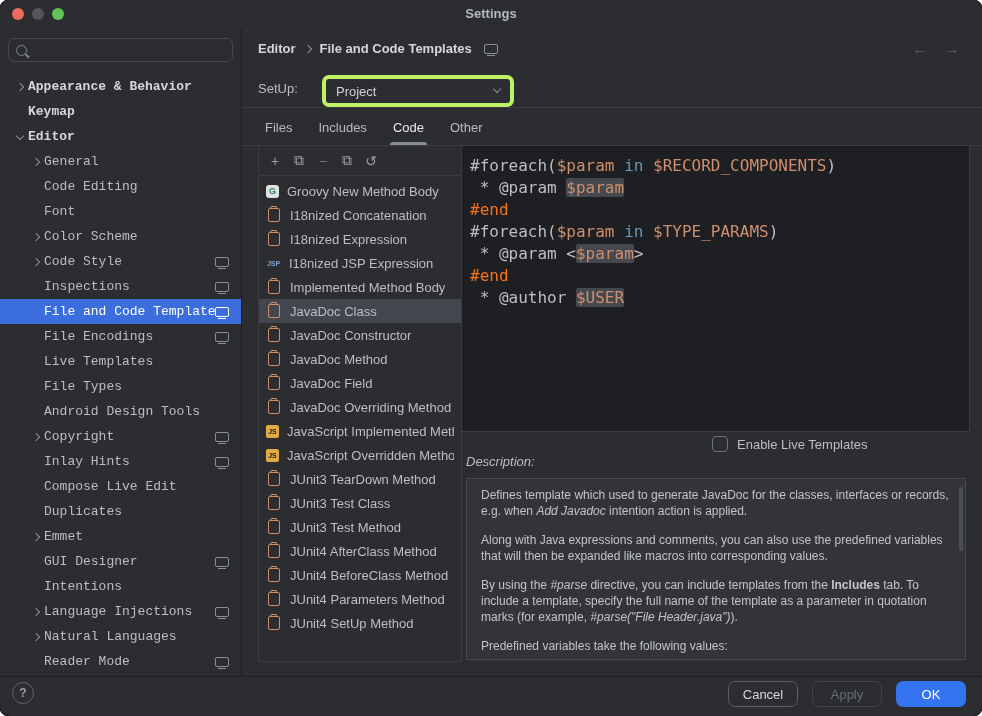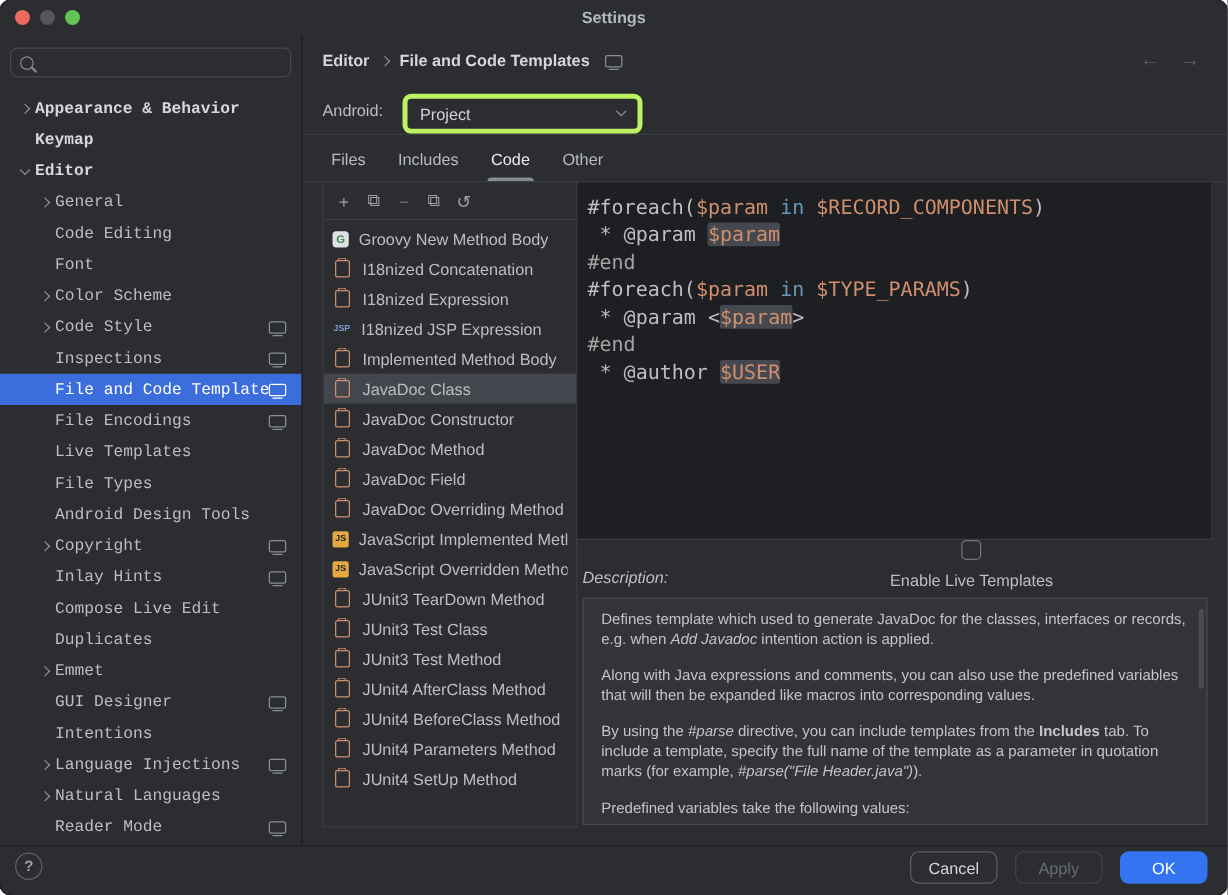--- a/index.html
+++ b/index.html
@@ -66,26 +66,26 @@
                display:flex; align-items:center; justify-content:center; flex:none; }
   .ic-js { width:13px; height:13px; border-radius:2px; background:#e2aa41; color:#1e1f22; font-size:7px; font-weight:700;
            display:flex; align-items:center; justify-content:center; flex:none; }
   .ic-jsp { width:15px; font-size:7px; font-weight:700; color:#7d9fd3; flex:none; text-align:center; }
 
   
   .editor { position:absolute; left:220px; top:118px; width:508px; height:286px; background:#1e1f22; border:1px solid #3a3c40;
             border-top:none; border-left:none; box-sizing:border-box; padding:9px 0 0 8px;
             font-family:"DejaVu Sans Mono",monospace; font-size:16px; overflow:hidden; }
   .code-line { white-space:pre; line-height:22px; color:#bcbec4; }
-  .c-plain { color:#bcbec4; } .c-var { color:#cf8e6d; } .c-kw { color:#6897bb; } .c-dir { color:#a3a3a3; }
+  .c-plain { color:#bcbec4; } .c-var { color:#cf8e6d; } .c-kw { color:#6897bb; } .c-dir { color:#f97316; }
   .c-varhl { color:#cf8e6d; background:#45494f; border-radius:2px; }
 
   
   .cb-group { position:absolute; display:flex; align-items:center; gap:9px; height:24px; }
-  .g1 { left:236px; top:404px; } .g2 { left:470px; top:404px;flex-direction:column; }
+  .g1 { left:236px; top:404px; } .g2 { left:470px; top:404px; }
   .cb { width:16px; height:16px; box-sizing:border-box; border-radius:4px; flex:none; position:relative; }
   .cb.checked.disabled { background:#474a50; }
   .cb.checked.disabled::after { content:""; position:absolute; left:4px; top:4px; width:7px; height:3.5px;
         border-left:1.6px solid #90939a; border-bottom:1.6px solid #90939a; transform:rotate(-45deg); }
   .cb.unchecked { border:1px solid #6f737a; }
   .cb-label.dim { color:#6f737a; }
 
   
   .desc-label { position:absolute; left:224px; top:426px;font-style:italic; }
   .desc-box { position:absolute; left:224px; top:450px; width:500px; height:182px; box-sizing:border-box; border:1px solid #46484d;
@@ -255,21 +255,21 @@
       <span data-name="breadcrumb-editor">Editor</span>
       <span class="chev right" data-name="chevron-right-icon"></span>
       <span data-name="page-title">File and Code Templates</span>
       <span class="mon" data-name="per-project-settings-icon"></span>
     </div>
     <div class="nav-arrows" data-name="history-nav">
       <span data-name="back-button">←</span>
       <span data-name="forward-button">→</span>
     </div>
 
-    <div class="scheme-label" data-name="scheme-label">Android:</div>
+    <div class="scheme-label" data-name="scheme-label">SetUp:</div>
     <div class="dropdown" data-name="scheme-select">
       <span data-name="scheme-value">Project</span>
       <span class="chev down dd-chev" data-name="chevron-down-icon"></span>
     </div>
 
     <div class="hr1" data-name="divider"></div>
     <div class="tab-bar" data-name="tab-bar">
         <div class="tab" data-name="tab-files">
           <span data-name="tab-label">Files</span>
         </div>

